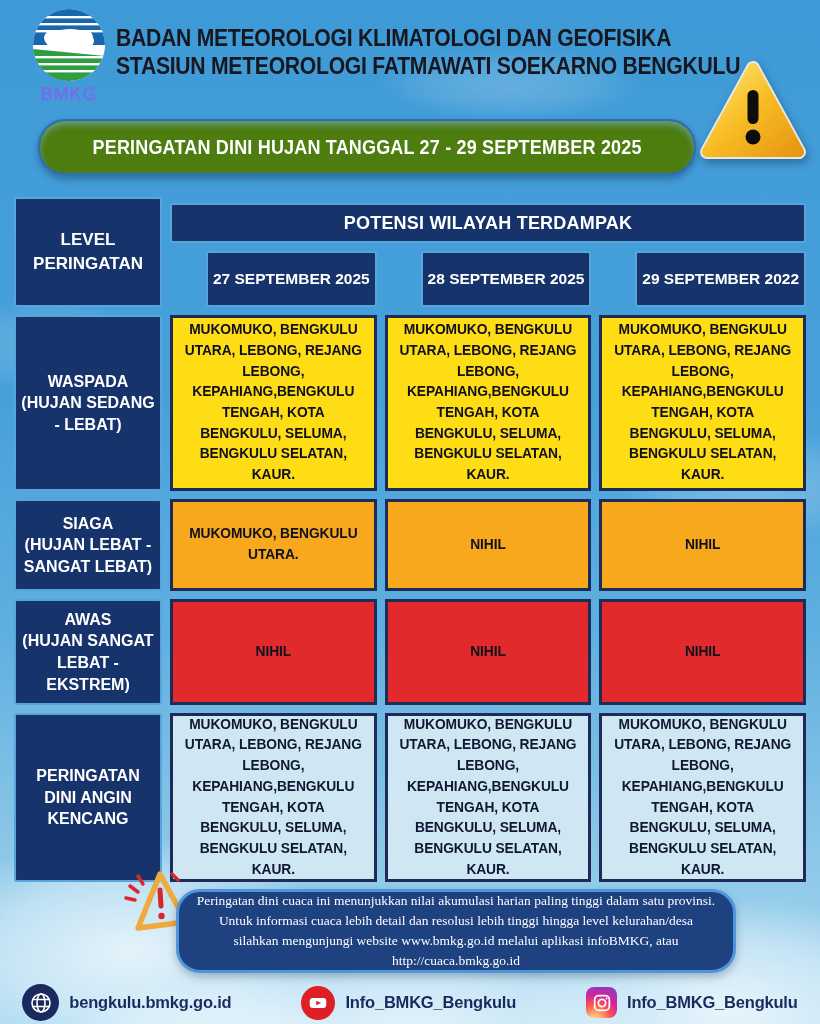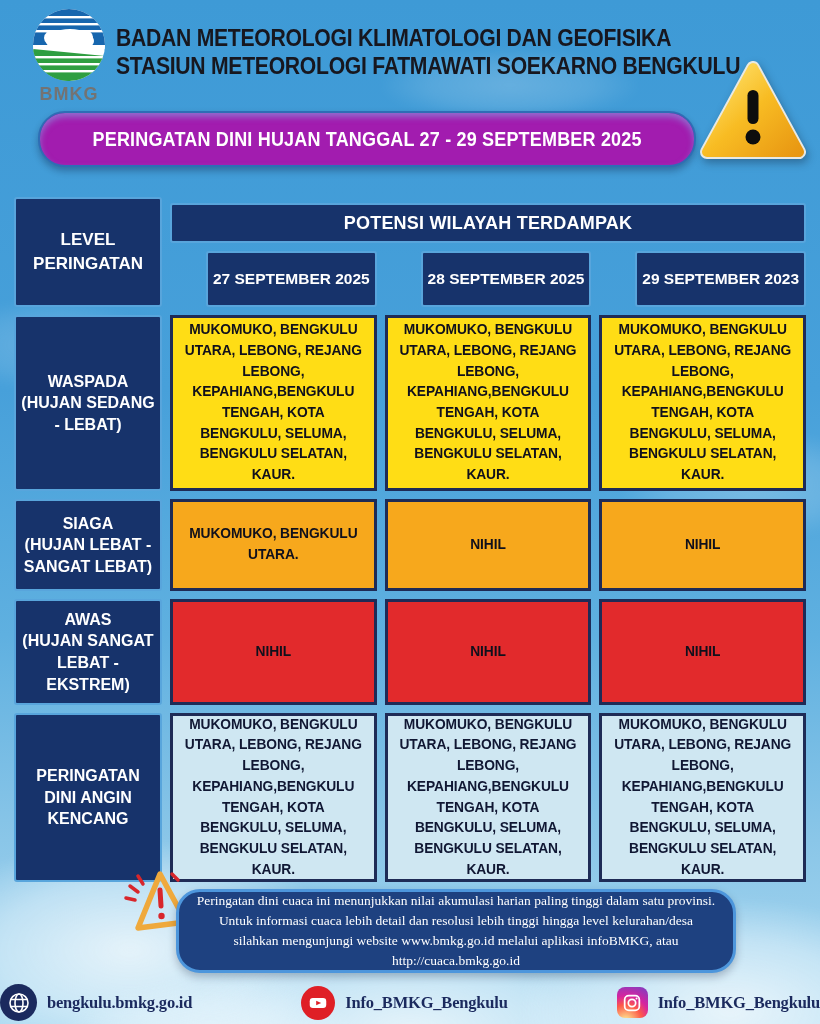--- a/index.html
+++ b/index.html
@@ -7,27 +7,27 @@
     width:820px;height:1024px;position:relative;overflow:hidden;
     font-family:"Liberation Sans",sans-serif;
     background:linear-gradient(180deg,#3E9AD6 0%,#47A0DA 38%,#5FB0E0 62%,#8AC6E8 82%,#A9D8F0 100%);
   }
   .cloud{position:absolute;border-radius:50%;pointer-events:none;
     background:radial-gradient(ellipse at center,rgba(255,255,255,.92) 0%,rgba(244,251,255,.55) 45%,rgba(255,255,255,0) 72%);
     filter:blur(5px);}
   
   .logo-wrap{position:absolute;left:26px;top:8px;width:86px;text-align:center;}
   .logo-wrap svg{display:block;margin:0 auto;}
-  .logo-text{font-weight:700;font-size:18px;color:#737373;letter-spacing:1px;margin-top:2px;}
+  .logo-text{font-weight:400;font-size:18px;color:#8b5cf6;letter-spacing:1px;margin-top:2px;}
   .title{position:absolute;left:116px;top:24px;color:#17171F;font-weight:700;
     font-size:23px;line-height:1.23;letter-spacing:-0.3px;transform:scaleX(.92);transform-origin:left top;white-space:nowrap;}
   .warn-tri{position:absolute;left:698px;top:56px;width:110px;height:112px;filter:drop-shadow(2px 4px 4px rgba(10,20,40,.35));}
   
-  .banner{position:absolute;left:38px;top:111px;width:654px;height:52px;border-radius:27px;
-    background:#a21caf;border:2px solid #2F6DB5;
+  .banner{position:absolute;left:38px;top:119px;width:654px;height:52px;border-radius:27px;
+    background:#4d7c0f;border:2px solid #2F6DB5;
     box-shadow:inset 0 4px 6px rgba(130,190,240,.5),0 4px 7px rgba(0,10,40,.3);
     display:flex;align-items:center;justify-content:center;}
   .banner span{color:#fff;font-weight:700;font-size:20px;letter-spacing:.2px;transform:scaleX(.9);white-space:nowrap;}
   
   .tbl{position:absolute;left:14px;top:177px;width:792px;height:705px;display:grid;
     grid-template-columns:148px 1fr 1fr 1fr;
     grid-template-rows:66px 56px 176px 92px 106px 169px;gap:8px;}
   .navy{background:#17336B;border:2px solid #58A5DC;border-radius:3px;color:#fff;
     display:flex;align-items:center;justify-content:center;text-align:center;font-weight:700;}
   .cell{border:3px solid #1E2B56;display:flex;align-items:center;justify-content:center;
@@ -46,22 +46,22 @@
   .gr3{grid-row:3}.gr4{grid-row:4}.gr5{grid-row:5}.gr6{grid-row:6}
   
   .note{position:absolute;left:176px;top:889px;width:560px;height:84px;
     background:#1E4180;border:3px solid #4D96DC;border-radius:24px;
     box-shadow:0 4px 8px rgba(0,10,40,.25);
     display:flex;align-items:center;justify-content:center;
     color:#fff;font-family:"Liberation Serif",serif;font-size:13.5px;line-height:1.5;
     text-align:center;padding:12px 16px;box-sizing:border-box;}
   .doodle{position:absolute;left:116px;top:866px;width:84px;height:78px;}
   
-  .social{position:absolute;left:0;top:984px;width:820px;display:flex;justify-content:space-between;
-    gap:52px;align-items:center;font-family:Liberation Serif, serif;}
+  .social{position:absolute;left:0;top:984px;width:820px;display:flex;justify-content:center;
+    gap:70px;align-items:center;}
   .soc-item{display:flex;align-items:center;gap:10px;cursor:pointer;}
   .soc-label{color:#1B2A5E;font-weight:700;font-size:16.5px;letter-spacing:-0.2px;}
   .ic-globe{width:37px;height:37px;border-radius:50%;background:#1B2A5E;display:flex;align-items:center;justify-content:center;}
   .ic-yt{width:34px;height:34px;border-radius:50%;background:#DF1F26;display:flex;align-items:center;justify-content:center;}
   .ic-ig{width:31px;height:31px;border-radius:8px;display:flex;align-items:center;justify-content:center;
     background:radial-gradient(circle at 28% 110%,#fdf497 0%,#fd5949 40%,#d6249f 62%,#9b36b7 85%,#7b3fbf 100%);}
 </style>
 </head>
 <body>
 
@@ -122,21 +122,21 @@
 <div class="banner">
   <span>PERINGATAN DINI HUJAN TANGGAL 27 - 29 SEPTEMBER 2025</span>
 </div>
 
 <div class="tbl">
   <div class="navy corner pre">LEVEL
 PERINGATAN</div>
   <div class="navy potensi">POTENSI WILAYAH TERDAMPAK</div>
   <div class="navy dhead gc2">27 SEPTEMBER 2025</div>
   <div class="navy dhead gc3">28 SEPTEMBER 2025</div>
-  <div class="navy dhead gc4">29 SEPTEMBER 2023</div>
+  <div class="navy dhead gc4">29 SEPTEMBER 2022</div>
 
   <div class="navy rlabel pre gc1 gr3">WASPADA
 (HUJAN SEDANG
 - LEBAT)</div>
   <div class="cell yellow gc2 gr3">MUKOMUKO, BENGKULU UTARA, LEBONG, REJANG LEBONG, KEPAHIANG,BENGKULU TENGAH, KOTA BENGKULU, SELUMA, BENGKULU SELATAN, KAUR.</div>
   <div class="cell yellow gc3 gr3">MUKOMUKO, BENGKULU UTARA, LEBONG, REJANG LEBONG, KEPAHIANG,BENGKULU TENGAH, KOTA BENGKULU, SELUMA, BENGKULU SELATAN, KAUR.</div>
   <div class="cell yellow gc4 gr3">MUKOMUKO, BENGKULU UTARA, LEBONG, REJANG LEBONG, KEPAHIANG,BENGKULU TENGAH, KOTA BENGKULU, SELUMA, BENGKULU SELATAN, KAUR.</div>
 
   <div class="navy rlabel pre gc1 gr4">SIAGA
 (HUJAN LEBAT -

